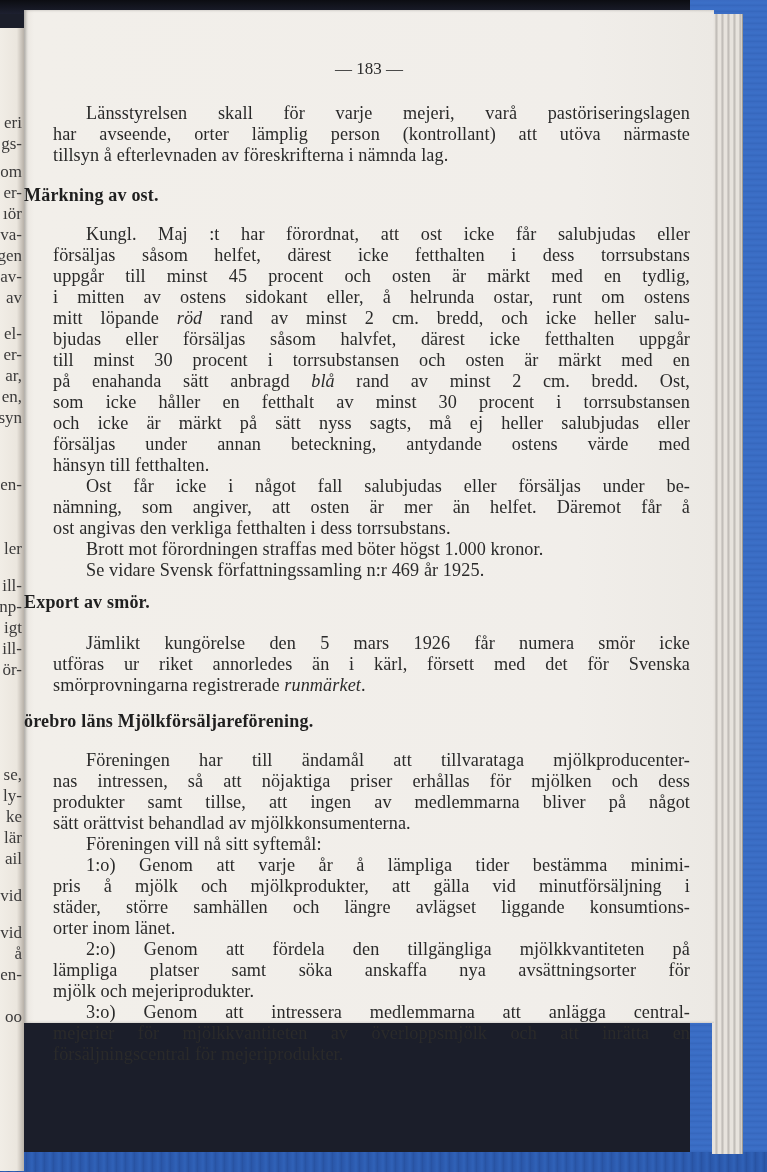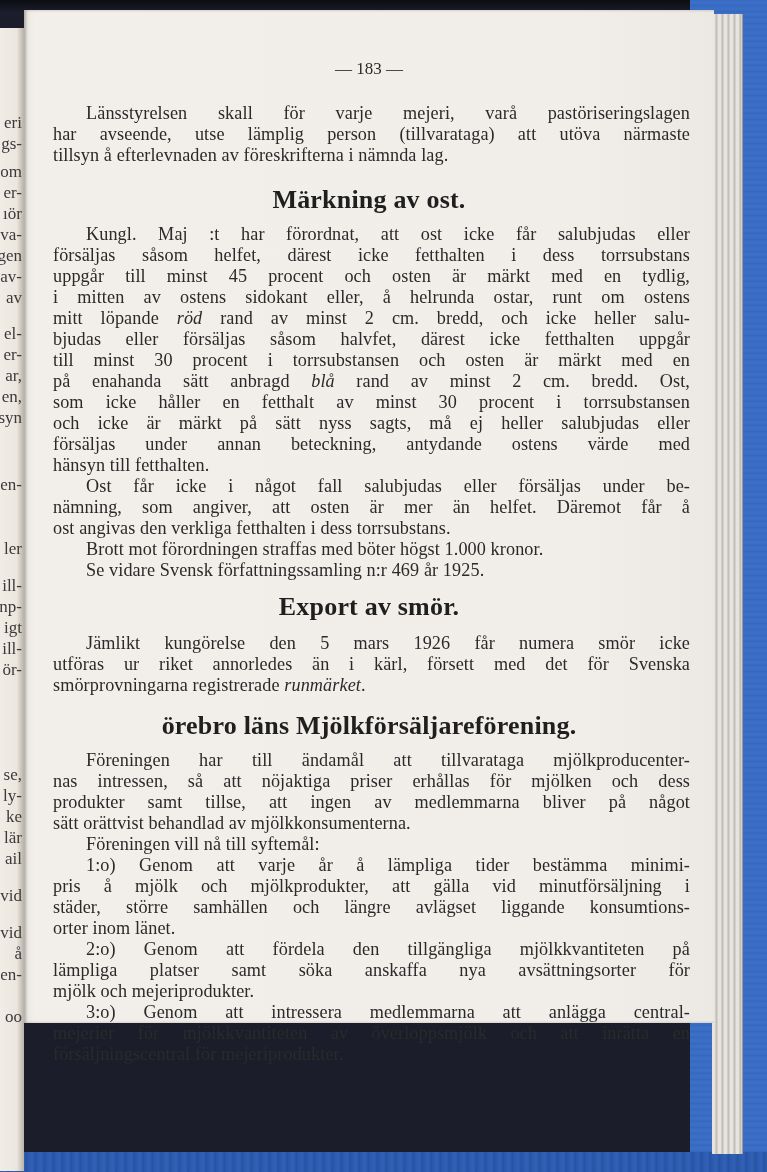--- a/index.html
+++ b/index.html
@@ -46,22 +46,22 @@
     position: absolute; left: 0; width: 690px; top: 49px; text-align: center;
     font-size: 17px; color: #2b2b2b;
   }
   .line {
     position: absolute; left: 29px; width: 637px; font-size: 18.2px; line-height: 21px;
     white-space: nowrap; color: #2a2a2a; letter-spacing: 0.1px;
   }
   .line.justify { text-align: justify; text-align-last: justify; }
   .line.indent { left: 62px; width: 604px; }
   .heading {
-    position: absolute; left: 0; width: 690px; text-align: center;
-    font-weight: bold; font-size: 26px; color: #1f1f1f; letter-spacing: 0.2px;
+    position: absolute; left: 0; width: 690px; 
+    font-weight: bold; font-size: 18px; color: #1f1f1f; letter-spacing: 0.2px;
   }
   i { font-style: italic; }
 </style>
 </head>
 <body>
 
 <div class="top-shadow"></div>
 <div class="cover"></div>
 <div class="cover-bottom"></div>
 <div class="page-stack"></div>
@@ -98,21 +98,21 @@
     <div class="prev-line" style="top: 917px;">å</div>
     <div class="prev-line" style="top: 938px;">en-</div>
     <div class="prev-line" style="top: 980px;">oo</div>
   </div>
 
 <div class="page">
   <div class="content">
     <div class="page-number">— 183 —</div>
 
     <div class="line justify indent" style="top:93px">Länsstyrelsen skall för varje mejeri, varå pastöriseringslagen</div>
-    <div class="line justify" style="top:114px">har avseende, utse lämplig person (tillvarataga) att utöva närmaste</div>
+    <div class="line justify" style="top:114px">har avseende, orter lämplig person (kontrollant) att utöva närmaste</div>
     <div class="line" style="top:135px">tillsyn å efterlevnaden av föreskrifterna i nämnda lag.</div>
 
     <div class="heading" style="top:175px">Märkning av ost.</div>
     <div class="line justify indent" style="top:214px">Kungl. Maj :t har förordnat, att ost icke får salubjudas eller</div>
     <div class="line justify" style="top:235px">försäljas såsom helfet, därest icke fetthalten i dess torrsubstans</div>
     <div class="line justify" style="top:256px">uppgår till minst 45 procent och osten är märkt med en tydlig,</div>
     <div class="line justify" style="top:277px">i mitten av ostens sidokant eller, å helrunda ostar, runt om ostens</div>
     <div class="line justify" style="top:298px">mitt löpande <i>röd</i> rand av minst 2 cm. bredd, och icke heller salu-</div>
     <div class="line justify" style="top:319px">bjudas eller försäljas såsom halvfet, därest icke fetthalten uppgår</div>
     <div class="line justify" style="top:340px">till minst 30 procent i torrsubstansen och osten är märkt med en</div>
@@ -130,21 +130,21 @@
     <div class="heading" style="top:582px">Export av smör.</div>
     <div class="line justify indent" style="top:623px">Jämlikt kungörelse den 5 mars 1926 får numera smör icke</div>
     <div class="line justify" style="top:644px">utföras ur riket annorledes än i kärl, försett med det för Svenska</div>
     <div class="line" style="top:665px">smörprovningarna registrerade <i>runmärket</i>.</div>
 
     <div class="heading" style="top:701px">örebro läns Mjölkförsäljareförening.</div>
     <div class="line justify indent" style="top:740px">Föreningen har till ändamål att tillvarataga mjölkproducenter-</div>
     <div class="line justify" style="top:761px">nas intressen, så att nöjaktiga priser erhållas för mjölken och dess</div>
     <div class="line justify" style="top:782px">produkter samt tillse, att ingen av medlemmarna bliver på något</div>
     <div class="line" style="top:803px">sätt orättvist behandlad av mjölkkonsumenterna.</div>
-    <div class="line indent" style="top:824px">Föreningen vill nå till syftemål:</div>
+    <div class="line indent" style="top:824px">Föreningen vill nå sitt syftemål:</div>
     <div class="line justify indent" style="top:845px">1:o) Genom att varje år å lämpliga tider bestämma minimi-</div>
     <div class="line justify" style="top:866px">pris å mjölk och mjölkprodukter, att gälla vid minutförsäljning i</div>
     <div class="line justify" style="top:887px">städer, större samhällen och längre avlägset liggande konsumtions-</div>
     <div class="line" style="top:908px">orter inom länet.</div>
     <div class="line justify indent" style="top:929px">2:o) Genom att fördela den tillgängliga mjölkkvantiteten på</div>
     <div class="line justify" style="top:950px">lämpliga platser samt söka anskaffa nya avsättningsorter för</div>
     <div class="line" style="top:971px">mjölk och mejeriprodukter.</div>
     <div class="line justify indent" style="top:992px">3:o) Genom att intressera medlemmarna att anlägga central-</div>
     <div class="line justify" style="top:1013px">mejerier för mjölkkvantiteten av överloppsmjölk och att inrätta en</div>
     <div class="line" style="top:1034px">försäljningscentral för mejeriprodukter.</div>

